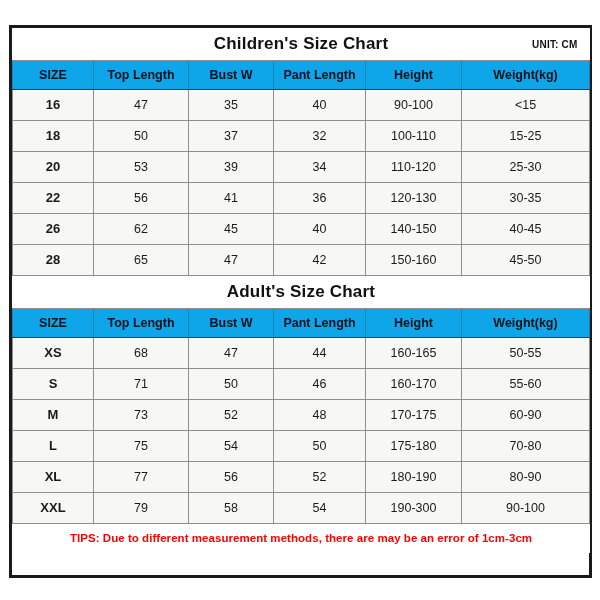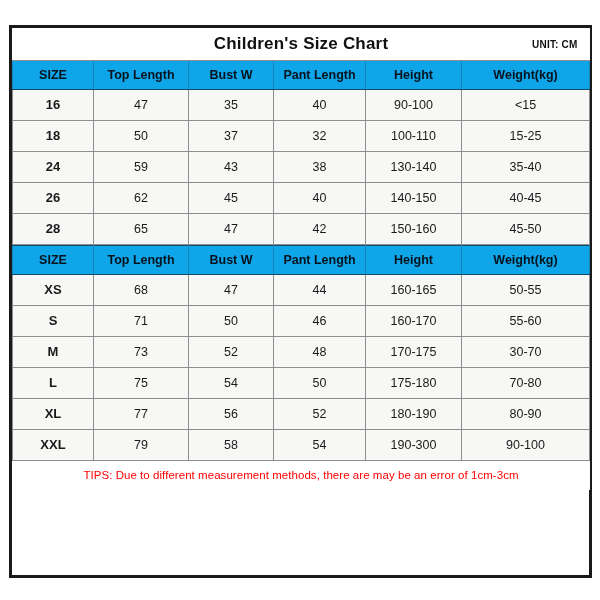--- a/index.html
+++ b/index.html
@@ -109,21 +109,21 @@
 
   tr.tips-row td {
     background: #ffffff;
     border-left: none;
     border-right: none;
     border-bottom: none;
     border-top: 1px solid #8e8e8e;
     height: 29px;
     line-height: 29px;
     color: #ff0000;
-    font-weight: normal;
+    font-weight: bold;
     font-size: 11.5px;
     letter-spacing: 0.05px;
   }
 </style>
 </head>
 <body>
 
 <div id="root">
   <div class="chart-frame">
 
@@ -164,26 +164,34 @@
         </tr>
         <tr>
           <td class="size-cell">18</td>
           <td>50</td>
           <td>37</td>
           <td>32</td>
           <td>100-110</td>
           <td>15-25</td>
         </tr>
         <tr>
-          <td class="size-cell">24</td>
-          <td>59</td>
-          <td>43</td>
-          <td>38</td>
-          <td>130-140</td>
-          <td>35-40</td>
+          <td class="size-cell">20</td>
+          <td>53</td>
+          <td>39</td>
+          <td>34</td>
+          <td>110-120</td>
+          <td>25-30</td>
+        </tr>
+        <tr>
+          <td class="size-cell">22</td>
+          <td>56</td>
+          <td>41</td>
+          <td>36</td>
+          <td>120-130</td>
+          <td>30-35</td>
         </tr>
         <tr>
           <td class="size-cell">26</td>
           <td>62</td>
           <td>45</td>
           <td>40</td>
           <td>140-150</td>
           <td>40-45</td>
         </tr>
         <tr>
@@ -202,20 +210,25 @@
       <colgroup>
         <col class="c-size">
           <col class="c-top">
           <col class="c-bust">
         <col class="c-pant">
           <col class="c-height">
           <col class="c-weight">
       </colgroup>
       <tbody>
 
+        <tr class="title-row">
+          <td colspan="6">
+            <span class="title-text">Adult's Size Chart</span>
+          </td>
+        </tr>
 
         <tr class="header-row">
           <td>SIZE</td>
           <td>Top Length</td>
           <td>Bust W</td>
           <td>Pant Length</td>
           <td>Height</td>
           <td>Weight(kg)</td>
         </tr>
 
@@ -234,21 +247,21 @@
           <td>46</td>
           <td>160-170</td>
           <td>55-60</td>
         </tr>
         <tr>
           <td class="size-cell">M</td>
           <td>73</td>
           <td>52</td>
           <td>48</td>
           <td>170-175</td>
-          <td>30-70</td>
+          <td>60-90</td>
         </tr>
         <tr>
           <td class="size-cell">L</td>
           <td>75</td>
           <td>54</td>
           <td>50</td>
           <td>175-180</td>
           <td>70-80</td>
         </tr>
         <tr>

